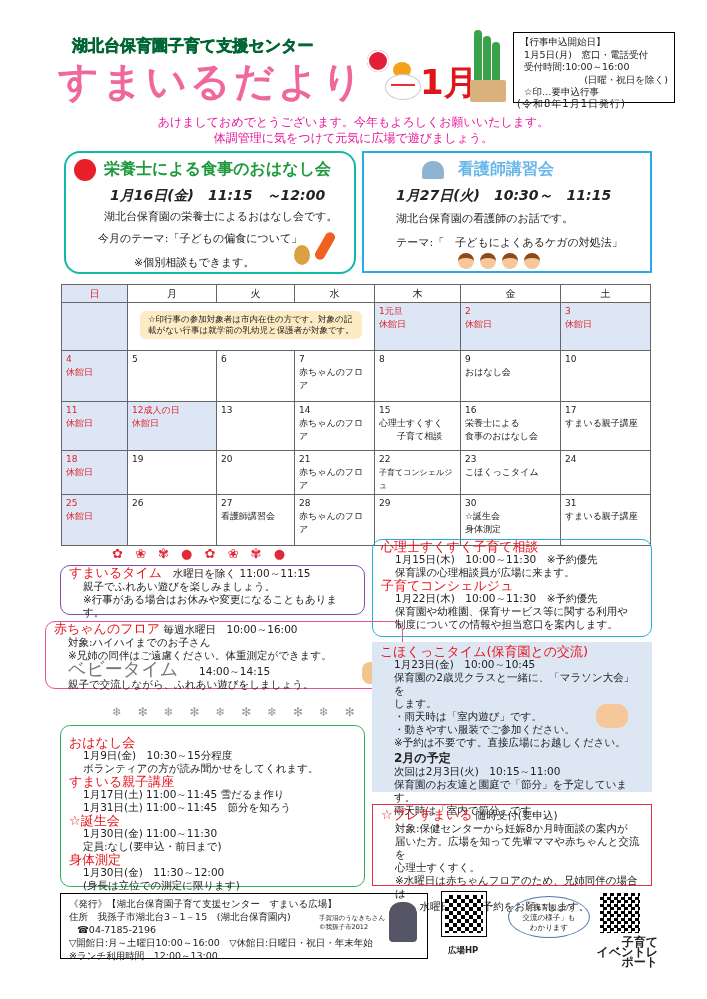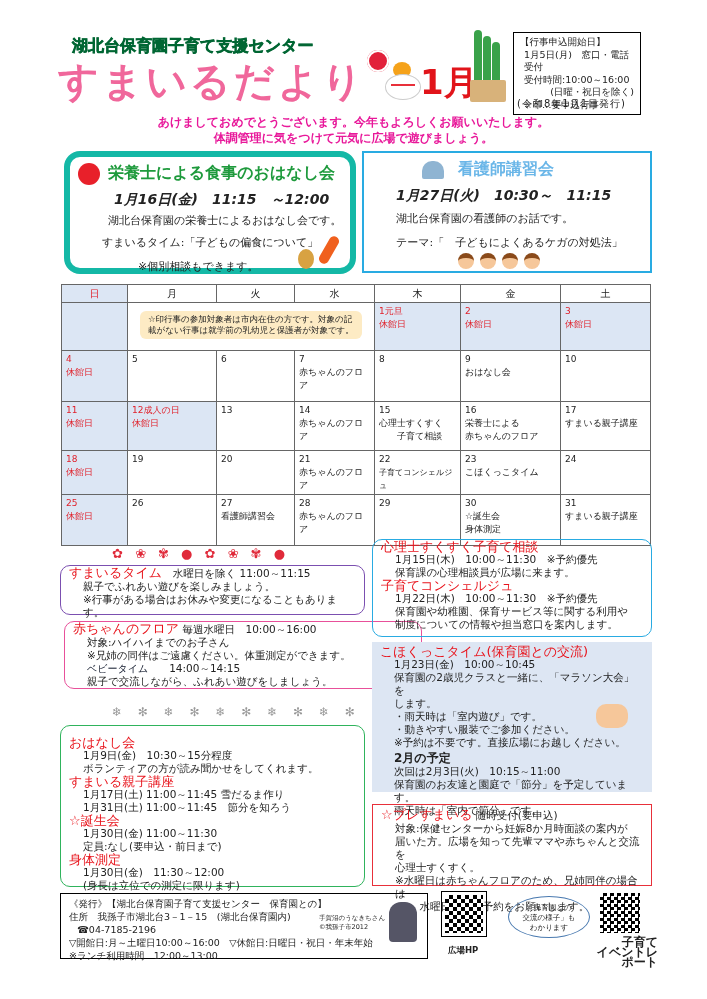--- a/index.html
+++ b/index.html
@@ -2,24 +2,24 @@
 <html><head>
 <meta charset="utf-8">
 <style>
 *{box-sizing:border-box;margin:0;padding:0}
 body{width:707px;height:999px;background:#fff;font-family:"DejaVu Sans","Liberation Sans",sans-serif;color:#222;position:relative;overflow:hidden}
 .abs{position:absolute}
 .sub-title{left:72px;top:36px;font-size:16px;font-weight:bold;color:#0d6b3a;letter-spacing:0px;-webkit-text-stroke:0.6px #063;}
 .main-title{left:58px;top:54px;font-size:40px;font-weight:bold;color:#f0679b;letter-spacing:3px}
 .month{left:420px;top:60px;font-size:34px;font-weight:bold;color:#e1141a}
 .deco{position:absolute}
-.info-box{left:513px;top:32px;width:128px;border:1px solid #000;padding:3px 6px;font-size:9.5px;line-height:12.5px}
+.info-box{left:513px;top:32px;width:162px;border:1px solid #000;padding:3px 6px;font-size:9.5px;line-height:12.5px}
 .issue{left:517px;top:97px;font-size:10px;letter-spacing:1px}
-.greet{left:0;width:707px;text-align:center;color:#e8189a;font-weight:bold;font-size:12px;line-height:16px}
-.card1{left:64px;top:151px;width:292px;height:123px;border:6px solid #14b8a6;border-radius:16px;}
+.greet{left:0;width:707px;text-align:center;color:#e8189a;font-weight:normal;font-size:12px;line-height:16px}
+.card1{left:64px;top:151px;width:292px;height:123px;border:2px solid #14b8a6;border-radius:16px;}
 .card2{left:362px;top:151px;width:290px;height:122px;border:2px solid #29abe2}
 .card-title{font-size:16px;font-weight:bold}
 .cal{left:61px;top:284px;border-collapse:collapse;font-size:9px}
 .cal td,.cal th{border:1.5px solid #666;vertical-align:top;padding:2px 4px;line-height:13px}
 .cal th{height:17px;font-weight:normal;font-size:10px;text-align:center;vertical-align:middle}
 .red{color:#e0202a}
 .hol{background:#dce6f4}
 .note{background:#fdebc4;border-radius:6px;padding:3px 8px;font-size:8.5px;line-height:11px}
 .box{border-radius:10px;padding:0 8px;font-size:10.5px;line-height:13px}
 .hd{color:#e8141c;font-size:13px}
@@ -54,21 +54,21 @@
 </div>
 <div class="abs issue">(令和8年1月1日発行)</div>
 <div class="abs greet" style="top:114px">あけましておめでとうございます。今年もよろしくお願いいたします。</div>
 <div class="abs greet" style="top:130px">体調管理に気をつけて元気に広場で遊びましょう。</div>
 
 <div class="abs card1">
   <div style="position:absolute;left:8px;top:6px;width:22px;height:22px;border-radius:50%;background:#e8202a"></div>
   <div class="card-title" style="position:absolute;left:38px;top:6px;color:#1e9a3c">栄養士による食事のおはなし会</div>
   <div style="position:absolute;left:44px;top:34px;font-size:14px;font-weight:bold;font-style:italic">1月16日(金)　11:15　～12:00</div>
   <div style="position:absolute;left:38px;top:56px;font-size:11px">湖北台保育園の栄養士によるおはなし会です。</div>
-  <div style="position:absolute;left:32px;top:78px;font-size:11px">すまいるタイム:「子どもの偏食について」</div>
+  <div style="position:absolute;left:32px;top:78px;font-size:11px">今月のテーマ:「子どもの偏食について」</div>
   <div style="position:absolute;left:68px;top:102px;font-size:11px">※個別相談もできます。</div>
   <div style="position:absolute;left:228px;top:92px;width:16px;height:20px;border-radius:50%;background:#d8a242"></div>
   <div style="position:absolute;left:254px;top:78px;width:10px;height:30px;background:#f0601e;border-radius:5px;transform:rotate(30deg)"></div>
 </div>
 
 <div class="abs card2">
   <div style="position:absolute;left:58px;top:8px;width:22px;height:18px;border-radius:10px 10px 2px 2px;background:#8fb4d2"></div>
   <div class="card-title" style="position:absolute;left:94px;top:6px;color:#6ab6e8">看護師講習会</div>
   <div style="position:absolute;left:32px;top:34px;font-size:14px;font-weight:bold;font-style:italic">1月27日(火)　10:30～　11:15</div>
   <div style="position:absolute;left:32px;top:58px;font-size:11px">湖北台保育園の看護師のお話です。</div>
@@ -157,21 +157,21 @@
     <td>
           <div>13</div>
         </td>
     <td>
           <div>14</div>
           <div>赤ちゃんのフロア</div>
         </td>
     <td style="white-space:pre"><div>15</div><div>心理士すくすく
 　　子育て相談</div></td>
     <td style="white-space:pre"><div>16</div><div>栄養士による
-赤ちゃんのフロア</div></td>
+食事のおはなし会</div></td>
     <td>
           <div>17</div>
           <div>すまいる親子講座</div>
         </td>
   </tr>
   <tr style="height:42px">
     <td class="hol red">
           <div>18</div>
           <div>休館日</div>
         </td>
@@ -226,25 +226,25 @@
 </tbody>
   </table>
 
 <div class="abs" style="left:112px;top:546px;font-size:13px;letter-spacing:4px;color:#e02a3a">✿ ❀ ✾ ● ✿ ❀ ✾ ●</div>
 
 <div class="abs box" style="left:60px;top:565px;width:305px;height:50px;border:1.5px solid #7b4fb0">
   <div><span class="hd">すまいるタイム</span>　<span>水曜日を除く 11:00～11:15</span></div>
   <div class="ind">親子でふれあい遊びを楽しみましょう。</div>
   <div class="ind">※行事がある場合はお休みや変更になることもあります。</div>
 </div>
-<div class="abs box" style="left:64px;top:621px;width:358px;height:68px;border:1.5px solid #e8509a">
+<div class="abs box" style="left:45px;top:621px;width:358px;height:68px;border:1.5px solid #e8509a">
   <div><span class="hd">赤ちゃんのフロア</span> <span>毎週水曜日　10:00～16:00</span></div>
   <div class="ind">対象:ハイハイまでのお子さん</div>
   <div class="ind">※兄姉の同伴はご遠慮ください。体重測定ができます。</div>
-  <div class="ind"><span style="color:#0f172a;font-size:10px">ベビータイム</span>　　<span>14:00～14:15</span></div>
+  <div class="ind"><span style="color:#737373;font-size:18px">ベビータイム</span>　　<span>14:00～14:15</span></div>
   <div class="ind">親子で交流しながら、ふれあい遊びをしましょう。</div>
   <div style="position:absolute;right:12px;bottom:4px;width:28px;height:22px;background:#f3c58e;border-radius:8px"></div>
 </div>
 <div class="abs" style="left:112px;top:705px;font-size:12px;letter-spacing:6px;color:#999">❄ ✻ ❄ ✻ ❄ ✻ ❄ ✻ ❄ ✻</div>
 <div class="abs box" style="left:60px;top:725px;width:305px;height:162px;border:1.5px solid #2fb35c;padding-top:10px">
   <div class="hd">おはなし会</div>
   <div class="ind">1月9日(金)　10:30～15分程度</div>
   <div class="ind">ボランティアの方が読み聞かせをしてくれます。</div>
   <div class="hd">すまいる親子講座</div>
   <div class="ind">1月17日(土) 11:00～11:45 雪だるま作り</div>
@@ -283,21 +283,21 @@
 <div class="abs" style="left:372px;top:804px;width:280px;height:82px;border:1.5px solid #e8303a;padding:3px 8px;font-size:10.5px;line-height:13px">
   <div><span class="hd">☆プレすまいる</span> <span>随時受付(要申込)</span></div>
   <div class="ind">対象:保健センターから妊娠8か月時面談の案内が</div>
   <div class="ind">届いた方。広場を知って先輩ママや赤ちゃんと交流を</div>
   <div class="ind">心理士すくすく。</div>
   <div class="ind">※水曜日は赤ちゃんフロアのため、兄姉同伴の場合は</div>
   <div class="ind" style="padding-left:28px">　水曜日以外の予約をお願いします。</div>
 </div>
 
 <div class="abs bottom">
-  <div>《発行》【湖北台保育園子育て支援センター　保育園との】</div>
+  <div>《発行》【湖北台保育園子育て支援センター　すまいる広場】</div>
   <div>住所　我孫子市湖北台3－1－15　(湖北台保育園内)</div>
   <div style="padding-left:8px">☎04-7185-2196</div>
   <div>▽開館日:月～土曜日10:00～16:00　▽休館日:日曜日・祝日・年末年始</div>
   <div>※ランチ利用時間　12:00～13:00</div>
   <div style="position:absolute;left:258px;top:20px;font-size:6.5px;line-height:9px">
     <div>手賀沼のうなきちさん</div>
     <div>©我孫子市2012</div>
   </div>
   <div style="position:absolute;right:10px;top:8px;width:28px;height:40px;background:#556;border-radius:12px 12px 4px 4px"></div>
 </div>

